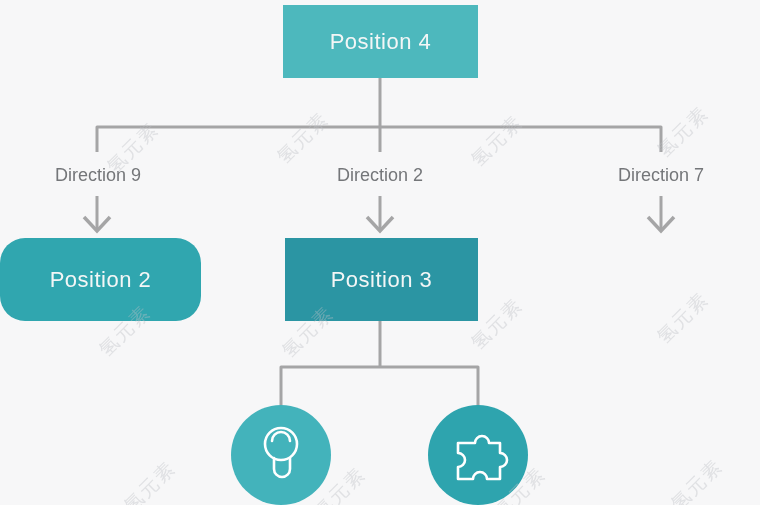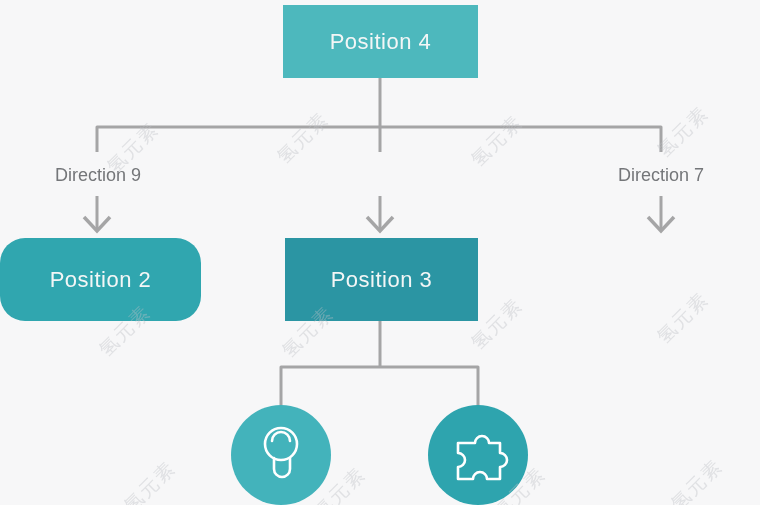--- a/index.html
+++ b/index.html
@@ -71,20 +71,21 @@
       <polyline points="367,217 380,231 393,217"></polyline>
       <polyline points="648,217 661,231 674,217"></polyline>
     </g>
   </svg>
 
   <div class="box box-root" style="background-color: rgb(77, 184, 189);">
     <span>Position 4</span>
   </div>
 
   <div class="dir-label dir-1">Direction 9</div>
+  <div class="dir-label dir-2">Direction 2</div>
   <div class="dir-label dir-3">Direction 7</div>
 
   <div class="box box-p2" style="background-color: rgb(48, 166, 175); border-radius: 25px;">
     <span>Position 2</span>
   </div>
   <div class="box box-p3" style="background-color: rgb(43, 149, 163); text-align: center;">
     <span>Position 3</span>
   </div>
 
   <div class="leaf-circle leaf-1" style="background-color: rgb(67, 179, 187);">

